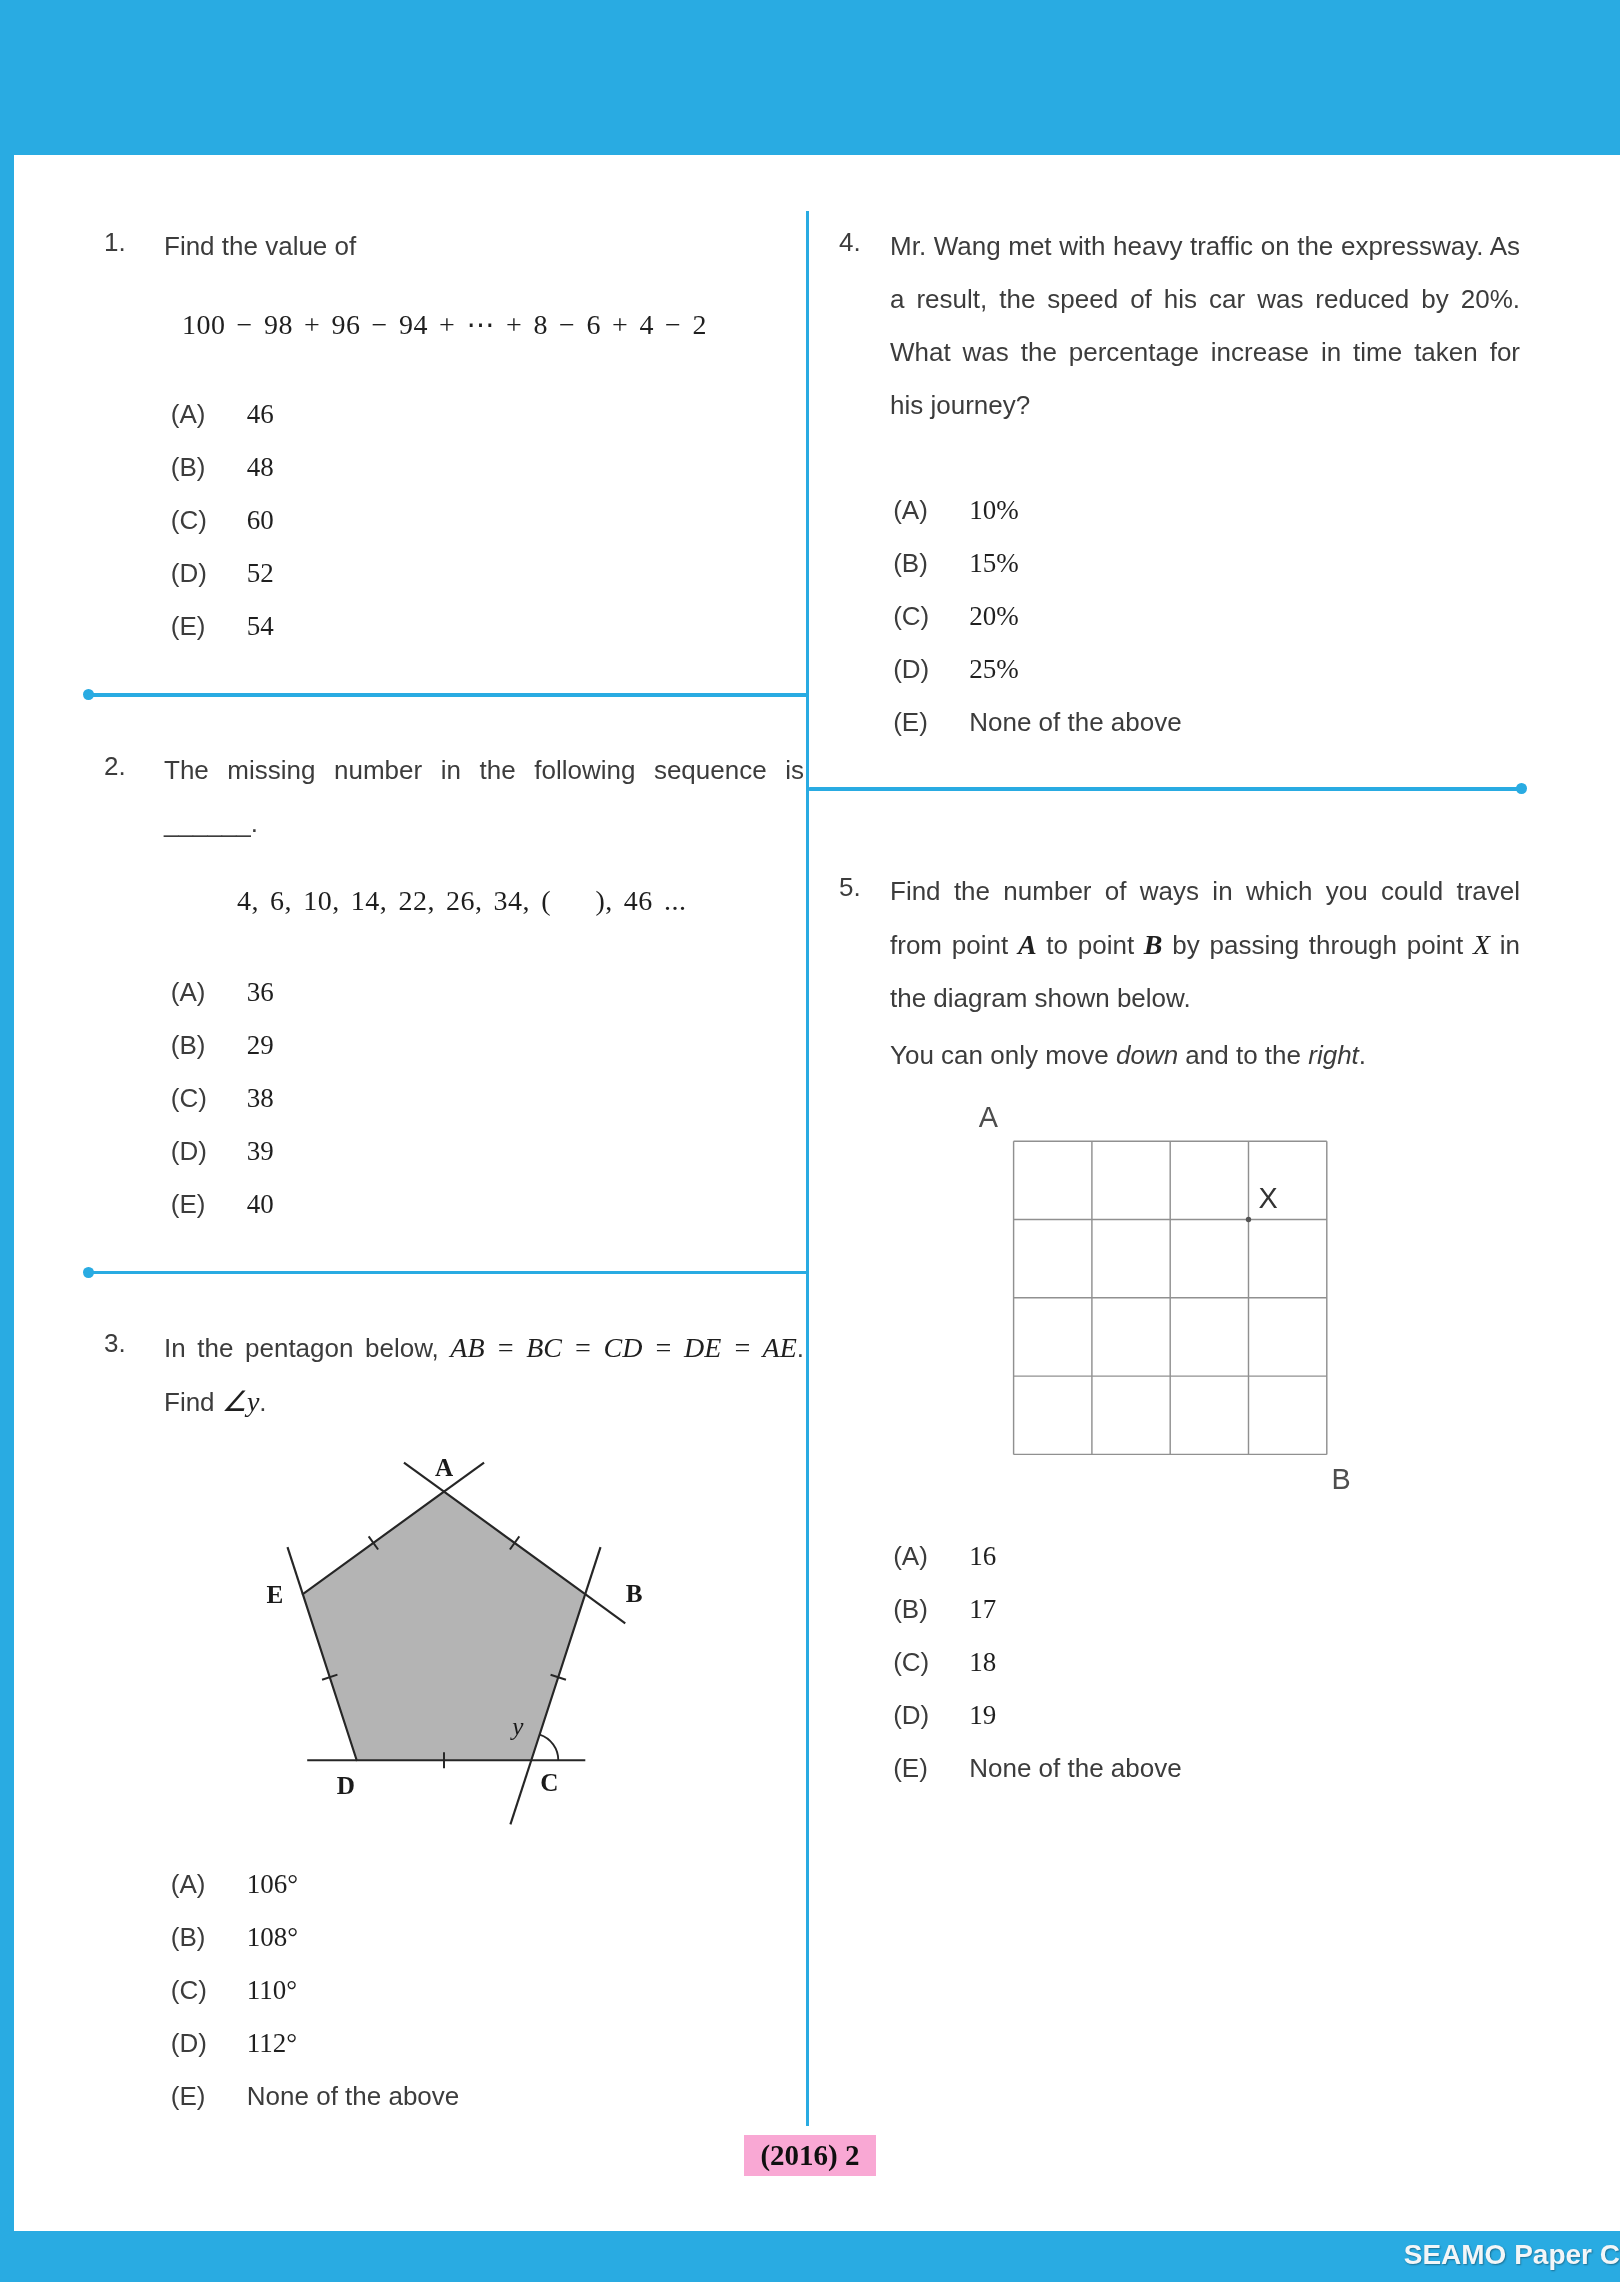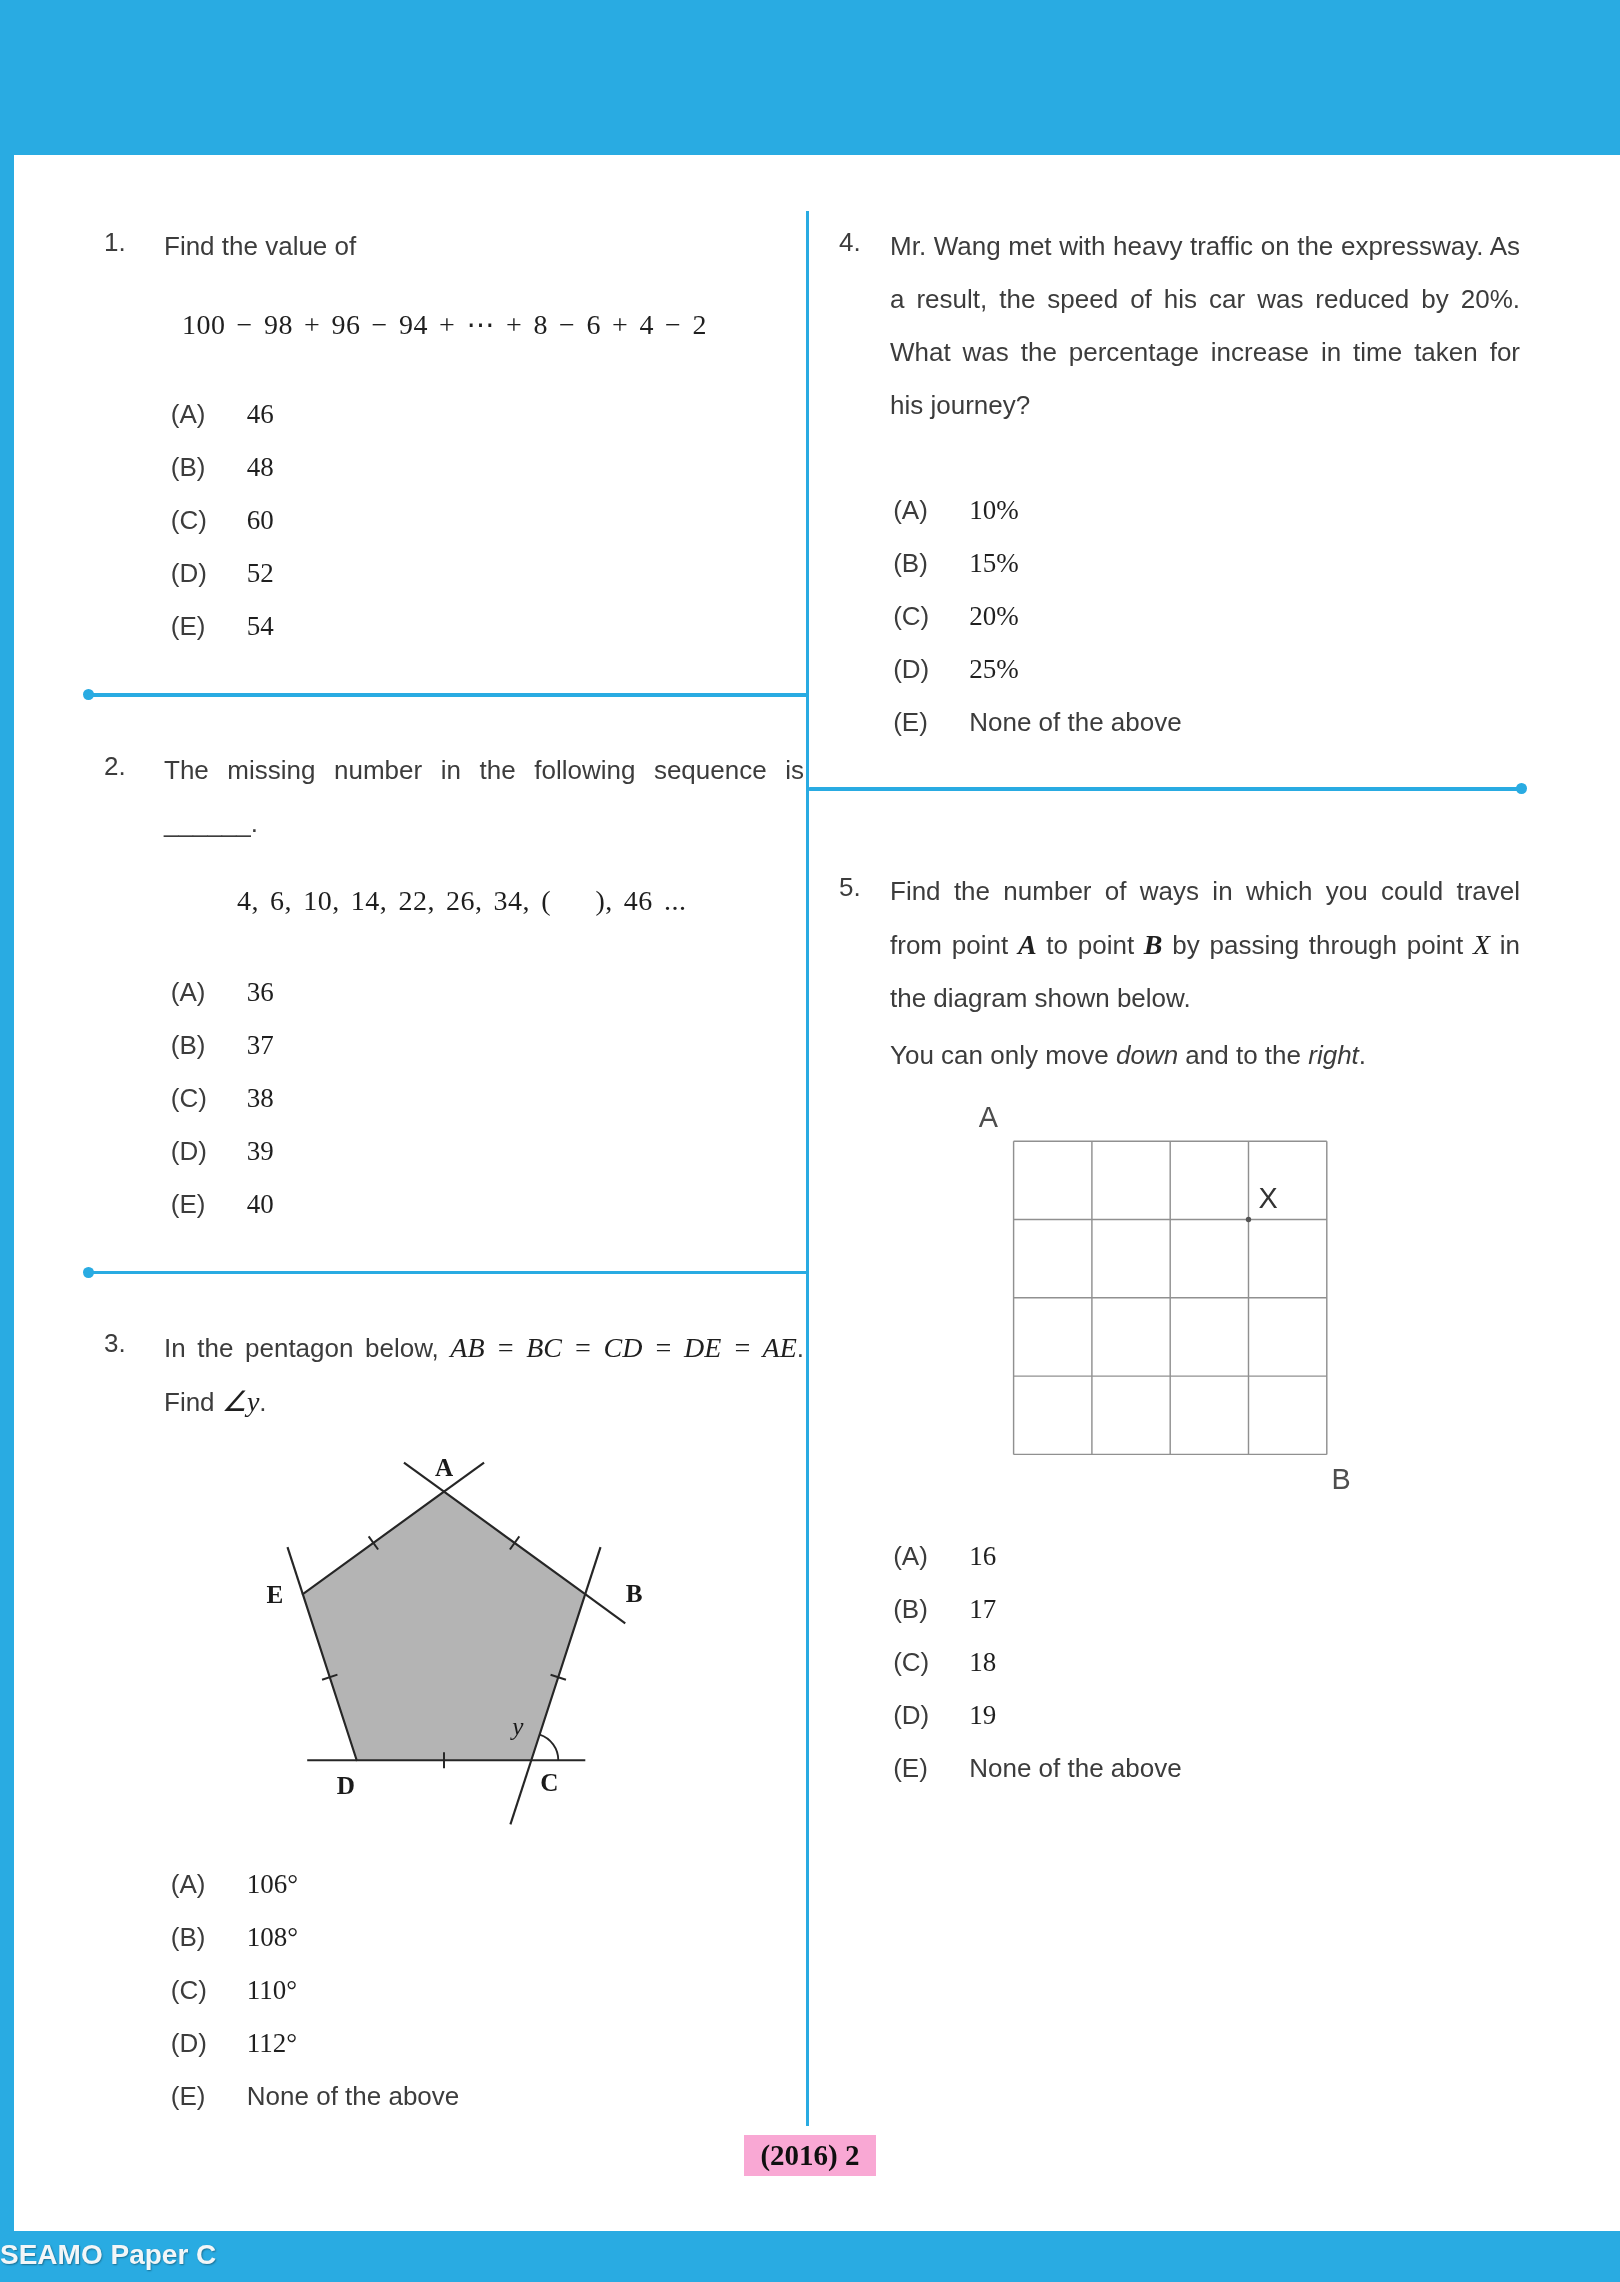--- a/index.html
+++ b/index.html
@@ -64,21 +64,21 @@
 
   .diagram-wrap { line-height: 0; }
 
   .footer-page { position: absolute; top: 2135px; left: 0; width: 100%; text-align: center; }
   .footer-page .hl {
     display: inline-block; background: #f9a8d4; padding: 0 16px;
     font-family: "Liberation Serif", serif; font-weight: bold;
     font-size: 29px; line-height: 41px; color: #101010;
   }
   .footer-brand {
-    position: absolute; top: 2239px; left: 0; width: 100%; text-align: left;
+    position: absolute; top: 2239px; left: 0; width: 100%; text-align: right;
     font-size: 28px; font-weight: bold; color: #f2f6f8;
     text-shadow: 0.9px 0.9px 1.8px rgba(0,0,0,0.35);
   }
 
   svg text.vertex-label {
     font-family: "Liberation Serif", serif; font-weight: bold;
     font-size: 28px; fill: #1a1a1a;
   }
   svg text.angle-label {
     font-family: "Liberation Serif", serif; font-style: italic;
@@ -136,21 +136,21 @@
       <div class="q-body">
         <p>The missing number in the following sequence is ______.</p>
         <div class="math-line" style="margin-top:31px; margin-left:77px;">4, 6, 10, 14, 22, 26, 34, (&nbsp;&nbsp;&nbsp;&nbsp;), 46 ...</div>
         <div class="options" style="margin-top:45px; margin-left:10.8px;">
           <div class="opt-row">
             <span class="opt-label">(A)</span>
             <span class="opt-value">36</span>
           </div>
           <div class="opt-row">
             <span class="opt-label">(B)</span>
-            <span class="opt-value">37</span>
+            <span class="opt-value">29</span>
           </div>
           <div class="opt-row">
             <span class="opt-label">(C)</span>
             <span class="opt-value">38</span>
           </div>
           <div class="opt-row">
             <span class="opt-label">(D)</span>
             <span class="opt-value">39</span>
           </div>
           <div class="opt-row">

